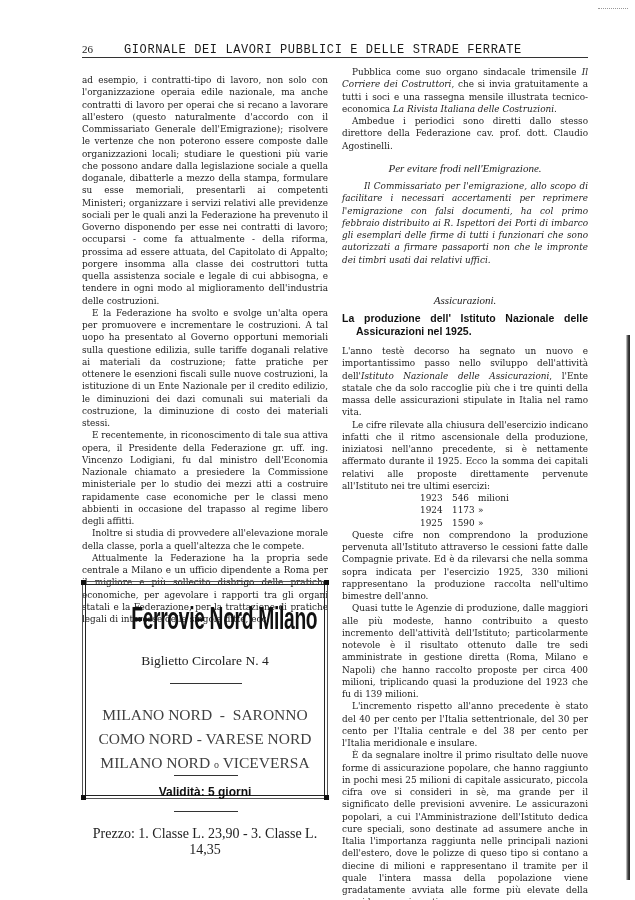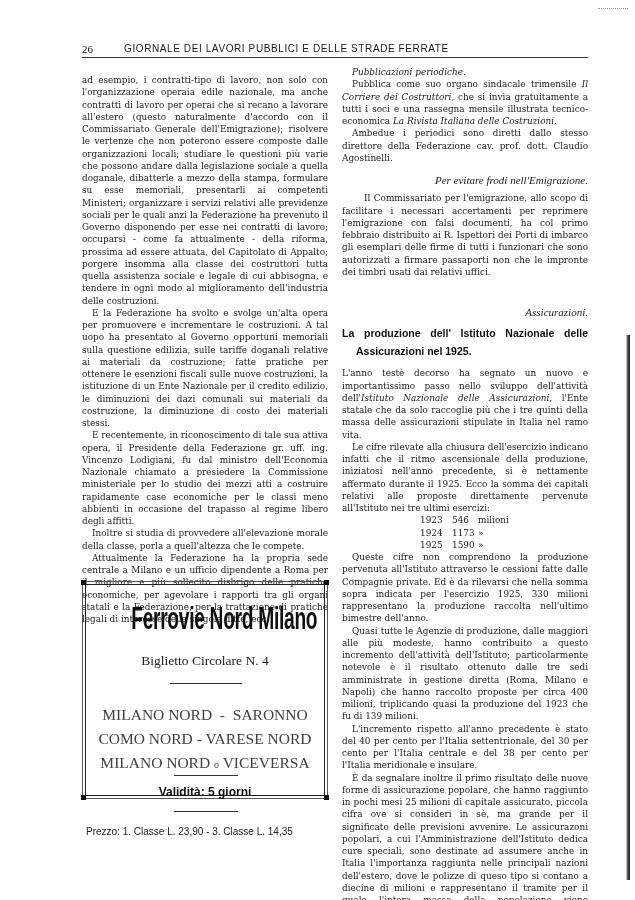--- a/index.html
+++ b/index.html
@@ -5,36 +5,36 @@
   html, body { margin:0; padding:0; }
   body {
     width:635px; height:900px; background:#ffffff; position:relative; overflow:hidden;
     font-family:"DejaVu Serif", serif; color:#1a1a1a;
   }
   .header {
     position:absolute; left:82px; top:39px; width:506px; height:18px;
     border-bottom:1px solid #333;
   }
   .page-num { position:absolute; left:0; top:4px; font-size:11px; font-family:"Liberation Serif", serif; }
-  .journal-title { position:absolute; left:42px; top:4px; font-size:10px; letter-spacing:0.6px; font-family:Liberation Sans, sans-serif; }
+  .journal-title { position:absolute; left:42px; top:4px; font-size:12px; letter-spacing:0.6px; font-family:Liberation Mono, monospace; }
   .corner-mark { position:absolute; left:598px; top:8px; width:30px; height:1px; border-top:1px dotted #999; }
 
   .col { position:absolute; font-size:8.9px; line-height:12.25px; text-align:justify; font-family:"DejaVu Serif", serif; color:#222; }
   .col-left { left:82px; top:74px; width:246px; }
   .col-right { left:342px; top:66px; width:246px; }
   .col p { margin:0; text-indent:10px; }
   .col p.noind { text-indent:0; }
   .ital { font-style:italic; }
 
   .section-title {
-    text-align:right; font-style:italic; font-size:11px; margin:10px 0 6px 0;
+    text-align:center; font-style:italic; font-size:11px; margin:10px 0 6px 0;
     font-family:"Liberation Serif", serif; color:#222;
   }
   .article-title {
-    font-family:"Liberation Sans", sans-serif; font-weight:bold; font-size:10.5px; line-height:18px;
+    font-family:"Liberation Sans", sans-serif; font-weight:bold; font-size:10.5px; line-height:13px;
     margin:6px 0 7px 0; padding-left:14px; text-indent:-14px; color:#111;
   }
   .figures { margin:0 0 0 78px; }
   .fig-row { display:flex; height:12.25px; }
   .fig-year { width:32px; }
   .fig-val { width:26px; }
   .fig-unit { width:60px; }
 
   .ad-box {
     position:absolute; left:85px; top:584px; width:240px; height:212px;
@@ -44,21 +44,21 @@
   .ad-title {
     position:absolute; left:0; right:0; top:16px; text-align:center;
     font-family:"Liberation Sans", sans-serif; font-weight:bold; font-size:31px;
     transform:scaleX(0.62); transform-origin:center; letter-spacing:-0.5px; color:#111; white-space:nowrap;
   }
   .ad-subtitle { position:absolute; left:0; right:0; top:68px; text-align:center; font-family:"Liberation Serif", serif; font-size:13.5px; color:#222; }
   .ad-rule { position:absolute; height:1px; background:#333; }
   .ad-routes { position:absolute; left:0; right:0; top:118px; text-align:center; font-family:"Liberation Serif", serif; font-size:15.5px; line-height:24px; color:#404040; }
   .ad-routes .small { font-size:10px; }
   .ad-validity { position:absolute; left:0; right:0; top:200px; text-align:center; font-family:"Liberation Sans", sans-serif; font-weight:bold; font-size:12px; color:#111; }
-  .ad-price { position:absolute; left:0; right:0; top:241px; text-align:left; font-family:Liberation Sans, sans-serif; font-size:10px; color:#222; }
+  .ad-price { position:absolute; left:0; right:0; top:241px; text-align:center; font-family:Liberation Serif, serif; font-size:14px; color:#222; }
 
   .right-edge {
     position:absolute; left:626px; top:335px; width:4px; height:545px;
     background:linear-gradient(to right,#ddd,#444,#222);
   }
 </style>
 </head>
 <body>
 
 <div class="header">
@@ -88,26 +88,25 @@
     <div>COMO NORD - VARESE NORD</div>
     <div><span>MILANO NORD</span> <span class="small">o</span> <span>VICEVERSA</span></div>
   </div>
   <div class="ad-rule" style="left:88px;width:64px;top:190px;"></div>
   <div class="ad-validity">Validità: 5 giorni</div>
   <div class="ad-rule" style="left:88px;width:64px;top:226px;"></div>
   <div class="ad-price">Prezzo: 1. Classe L. 23,90 - 3. Classe L. 14,35</div>
 </div>
 
 <div class="col col-right">
-  <p class="noind ital" style="padding-left:10px;">Pubblicazioni periodiche.</p>
   <p><span>Pubblica come suo organo sindacale trimensile </span><span class="ital">Il Corriere dei Costruttori</span><span>, che si invia gratuitamente a tutti i soci e una rassegna mensile illustrata tecnico-economica </span><span class="ital">La Rivista Italiana delle Costruzioni</span><span>.</span></p>
   <p>Ambedue i periodici sono diretti dallo stesso direttore della Federazione cav. prof. dott. Claudio Agostinelli.</p>
 
   <div class="section-title">Per evitare frodi nell'Emigrazione.</div>
-  <p style="text-indent:22px;">Il Commissariato per l'emigrazione, allo scopo di facilitare i necessari accertamenti per reprimere l'emigrazione con falsi documenti, ha col primo febbraio distribuito ai R. Ispettori dei Porti di imbarco gli esemplari delle firme di tutti i funzionari che sono autorizzati a firmare passaporti non che le impronte dei timbri usati dai relativi uffici.</p>
+  <p style="text-indent:22px;font-style:italic;">Il Commissariato per l'emigrazione, allo scopo di facilitare i necessari accertamenti per reprimere l'emigrazione con falsi documenti, ha col primo febbraio distribuito ai R. Ispettori dei Porti di imbarco gli esemplari delle firme di tutti i funzionari che sono autorizzati a firmare passaporti non che le impronte dei timbri usati dai relativi uffici.</p>
 
   <div class="section-title" style="margin-top:28px;">Assicurazioni.</div>
   <div class="article-title">La produzione dell' Istituto Nazionale delle Assicurazioni nel 1925.</div>
   <p class="noind"><span>L'anno testè decorso ha segnato un nuovo e importantissimo passo nello sviluppo dell'attività dell'</span><span class="ital">Istituto Nazionale delle Assicurazioni</span><span>, l'Ente statale che da solo raccoglie più che i tre quinti della massa delle assicurazioni stipulate in Italia nel ramo vita.</span></p>
   <p>Le cifre rilevate alla chiusura dell'esercizio indicano infatti che il ritmo ascensionale della produzione, iniziatosi nell'anno precedente, si è nettamente affermato durante il 1925. Ecco la somma dei capitali relativi alle proposte direttamente pervenute all'Istituto nei tre ultimi esercizi:</p>
   <div class="figures">
     <div class="fig-row">
         <span class="fig-year">1923</span>
         <span class="fig-val">546</span>
         <span class="fig-unit">milioni</span>

